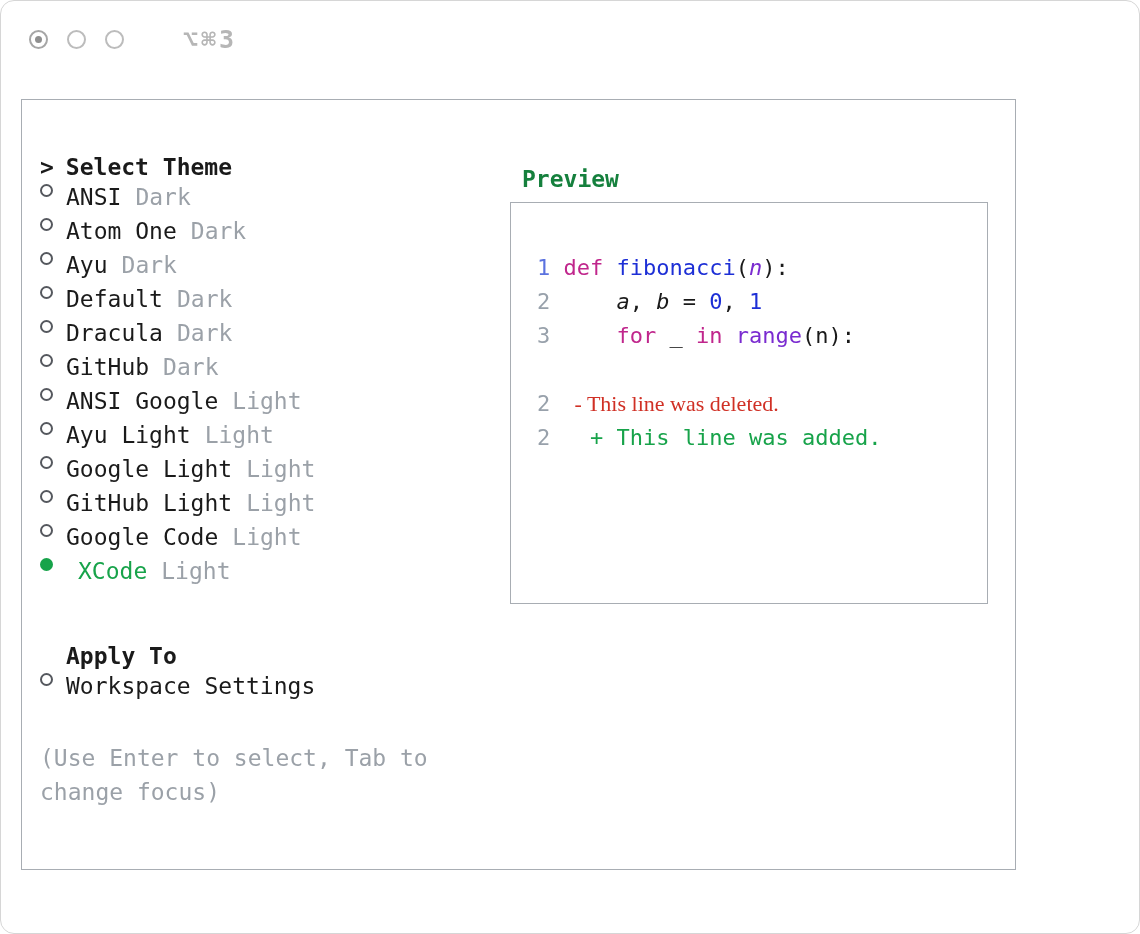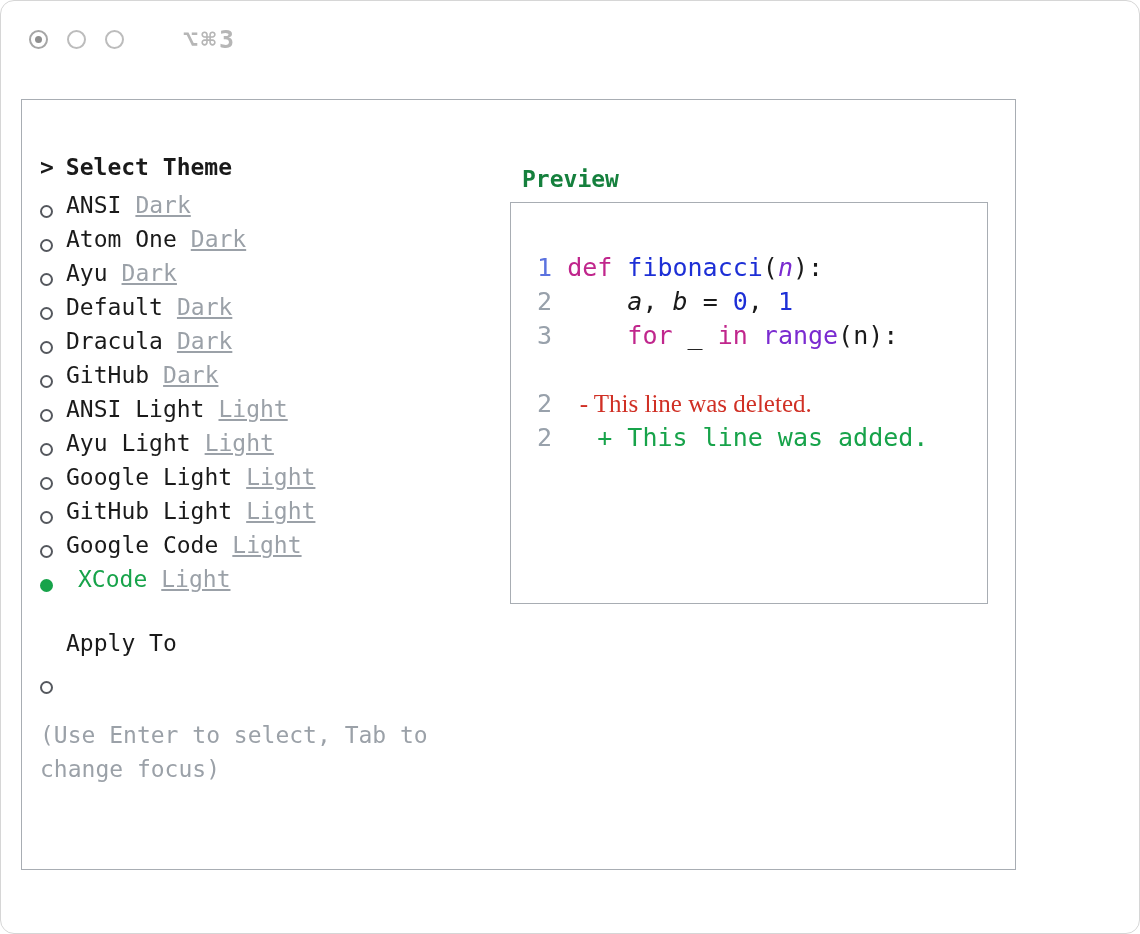--- a/index.html
+++ b/index.html
@@ -78,48 +78,48 @@
   .title-row {
     height: 34px;
     display: flex;
     align-items: center;
     font-weight: bold;
   }
   .prompt { margin-right: 12px; }
   .row {
     height: 34px;
     display: flex;
-    align-items: flex-end;
+    align-items: flex-start;
     cursor: default;
   }
   .bullet {
     flex: none;
     width: 13px; height: 13px;
     border-radius: 50%;
     border: 2px solid #55585e;
     box-sizing: border-box;
     margin-right: 13px;
     background: transparent;
   }
   .row.selected .bullet {
     background: var(--green, #17a34a);
     border-color: var(--green, #17a34a);
   }
   .row .name { color: #1a1a1a; }
   .row.selected .name { color: var(--green, #17a34a); margin-left: 12px; }
-  .row .variant { color: var(--gray, #9ba1a8); margin-left: 14px; text-decoration: underline; }
+  .row .variant { color: var(--gray, #9ba1a8); margin-left: 14px; }
   .apply-title {
+    margin-top: 47px;
+    height: 34px;
+    line-height: 34px;
+    font-weight: bold;
+    padding-left: 26px;
+  }
+  .hint {
     margin-top: 34px;
-    height: 34px;
-    line-height: 34px;
-    font-weight: normal;
-    padding-left: 26px;
-  }
-  .hint {
-    margin-top: 24px;
     width: 424px;
     line-height: 34px;
     color: var(--gray, #9ba1a8);
   }
   
   .preview-title {
     position: absolute;
     left: 480px; top: 62px;
     height: 34px;
     line-height: 34px;
@@ -130,21 +130,21 @@
   }
   .preview-box {
     position: absolute;
     left: 488px; top: 102px;
     width: 478px; height: 402px;
     border: 1.5px solid var(--border, #a8adb3);
     box-sizing: border-box;
   }
   .code-block {
     padding: 48px 0 0 26px;
-    font-size: 25px;
+    font-size: 22px;
   }
   .code-line {
     height: 34px;
     line-height: 34px;
     white-space: pre;
     color: #1a1a1a;
   }
   .ln { color: var(--line_number, #98a1ab); }
   .ln.active { color: var(--line_number_active, #5b72df); }
   .tok-kw      { color: var(--keyword, #c0268c); }
@@ -203,21 +203,21 @@
             <span class="name">Dracula</span>
             <span class="variant">Dark</span>
           </div>
           <div class="row">
             <span class="bullet"></span>
             <span class="name">GitHub</span>
             <span class="variant">Dark</span>
           </div>
           <div class="row">
             <span class="bullet"></span>
-            <span class="name">ANSI Light</span>
+            <span class="name">ANSI Google</span>
             <span class="variant">Light</span>
           </div>
           <div class="row">
             <span class="bullet"></span>
             <span class="name">Ayu Light</span>
             <span class="variant">Light</span>
           </div>
           <div class="row">
             <span class="bullet"></span>
             <span class="name">Google Light</span>
@@ -238,20 +238,21 @@
             <span class="name">XCode</span>
             <span class="variant">Light</span>
           </div>
         </div>
 
       <div class="apply-title">Apply To</div>
 
       <div>
           <div class="row">
             <span class="bullet"></span>
+            <span class="name">Workspace Settings</span>
           </div>
         </div>
 
       <div class="hint">(Use Enter to select, Tab to change focus)</div>
     </div>
 
     <div class="preview-title">Preview</div>
 
     <div class="preview-box">
       <div class="code-block">

